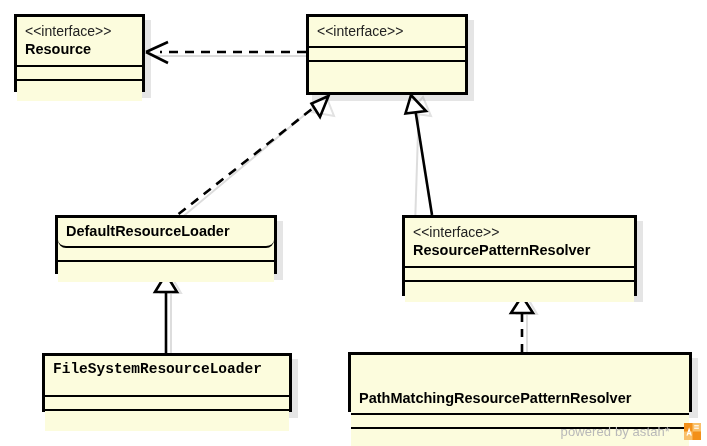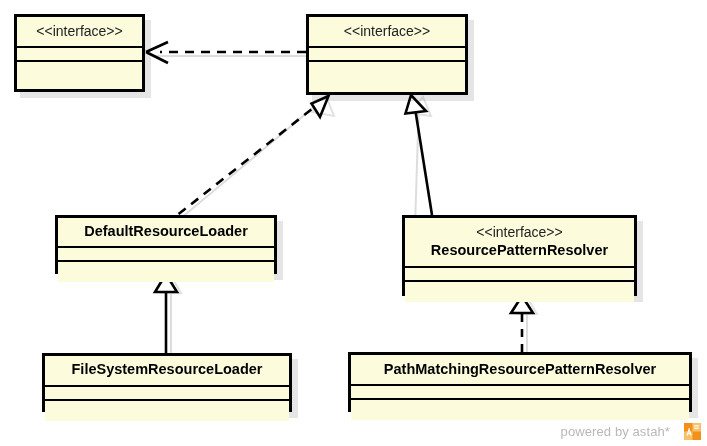--- a/index.html
+++ b/index.html
@@ -22,21 +22,21 @@
     position: absolute;
     box-sizing: border-box;
     background: #fcfcdd;
     border: 3px solid #000000;
     box-shadow: 6px 6px 0 0 rgba(0,0,0,0.10);
     z-index: 5;
   }
   .uml-name-compartment {
     box-sizing: border-box;
     padding: 5px 8px 6px 8px;
-    text-align: center;
+    text-align: left;
     border-bottom: 2px solid #000000;
     background: #fcfcdd;
   }
   .uml-stereotype {
     display: block;
     font-size: 14px;
     font-weight: normal;
     color: #222222;
     line-height: 18px;
     white-space: nowrap;
@@ -144,60 +144,61 @@
 
     <g>
       <line x1="522" y1="352" x2="522" y2="311" stroke="#000000" stroke-width="2.6" stroke-dasharray="8,7"></line>
       <polygon points="522,296 511,313 533,313" fill="#ffffff" stroke="#000000" stroke-width="2.6" stroke-linejoin="miter"></polygon>
     </g>
   </svg>
 
   <div class="uml-class" style="left:14px; top:14px; width:131px; height:78px;">
     <div class="uml-name-compartment">
       <span class="uml-stereotype">&lt;&lt;interface&gt;&gt;</span>
+      <span class="uml-name">Resource</span>
     </div>
     <div class="uml-attr-compartment"></div>
     <div class="uml-op-compartment"></div>
   </div>
 
   <div class="uml-class" style="left:306px; top:14px; width:162px; height:81px;">
     <div class="uml-name-compartment">
       <span class="uml-stereotype">&lt;&lt;interface&gt;&gt;</span>
     </div>
     <div class="uml-attr-compartment"></div>
     <div class="uml-op-compartment"></div>
   </div>
 
   <div class="uml-class" style="left:55px; top:215px; width:222px; height:59px;">
-    <div class="uml-name-compartment" style="padding-top:4px; padding-bottom:5px;">
+    <div class="uml-name-compartment" style="padding-top:4px; padding-bottom:5px;border-radius:8px;">
       <span class="uml-name">DefaultResourceLoader</span>
     </div>
     <div class="uml-attr-compartment"></div>
     <div class="uml-op-compartment"></div>
   </div>
 
   <div class="uml-class" style="left:402px; top:215px; width:235px; height:81px;">
     <div class="uml-name-compartment">
       <span class="uml-stereotype">&lt;&lt;interface&gt;&gt;</span>
       <span class="uml-name">ResourcePatternResolver</span>
     </div>
     <div class="uml-attr-compartment"></div>
     <div class="uml-op-compartment"></div>
   </div>
 
   <div class="uml-class" style="left:42px; top:353px; width:250px; height:59px;">
-    <div class="uml-name-compartment" style="padding-top:4px; padding-bottom:6px;">
+    <div class="uml-name-compartment" style="padding-top:4px; padding-bottom:16px;font-family:Liberation Mono, monospace;">
       <span class="uml-name">FileSystemResourceLoader</span>
     </div>
     <div class="uml-attr-compartment"></div>
     <div class="uml-op-compartment"></div>
   </div>
 
   <div class="uml-class" style="left:348px; top:352px; width:344px; height:60px;">
-    <div class="uml-name-compartment" style="padding-bottom:5px;">
+    <div class="uml-name-compartment" style="padding-bottom:5px;margin-top:29px;">
       <span class="uml-name">PathMatchingResourcePatternResolver</span>
     </div>
     <div class="uml-attr-compartment"></div>
     <div class="uml-op-compartment"></div>
   </div>
 
   <div id="watermark">
     <span class="wm-text">powered by astah*</span>
     <svg class="wm-logo" width="17" height="17" viewBox="0 0 17 17" xmlns="http://www.w3.org/2000/svg">
       <rect x="0" y="0" width="17" height="17" fill="#f9c06a"></rect>

